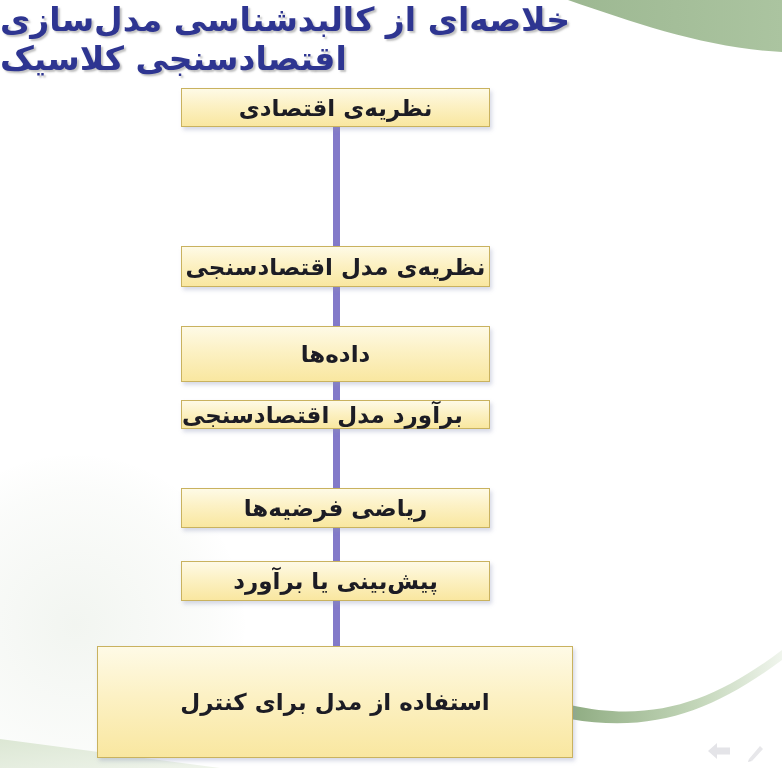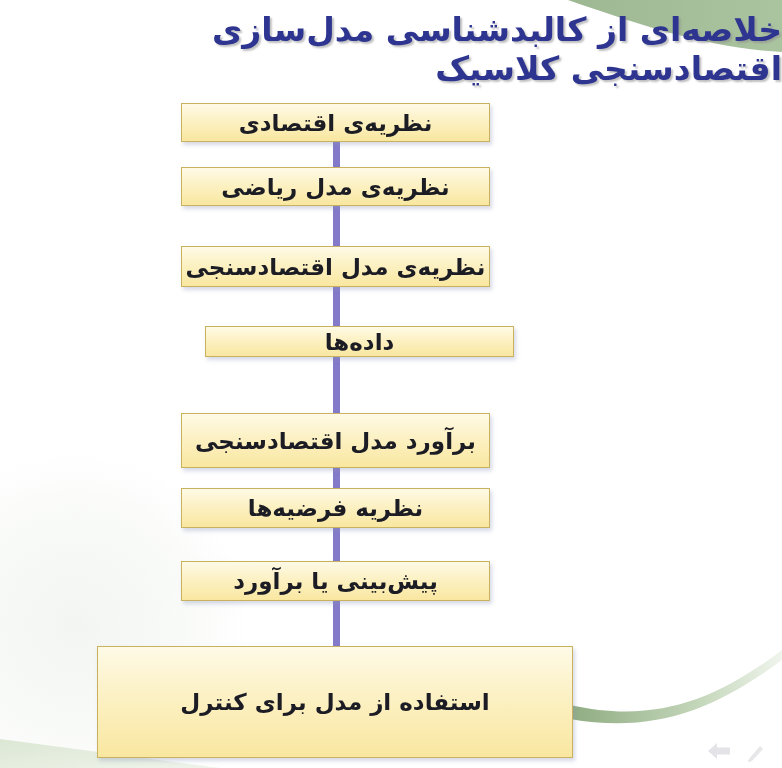--- a/index.html
+++ b/index.html
@@ -18,45 +18,45 @@
     position:relative;width:782px;height:768px;background:#ffffff;
     overflow:hidden;direction:rtl;
   }
   .corner-svg{position:absolute;top:0;left:0;z-index:0;}
   .faint-circle{
     position:absolute;left:-95px;top:455px;width:340px;height:340px;border-radius:50%;
     background:radial-gradient(circle, rgba(226,233,223,0.45) 0%, rgba(226,233,223,0.15) 55%, rgba(226,233,223,0) 72%);
     z-index:0;
   }
   .slide-title{
-    position:absolute;top:10px;left:0;right:0;z-index:3;
-    text-align:right;
+    position:absolute;top:0;left:0;right:0;z-index:3;
+    text-align:left;
     font-size:33px;font-weight:bold;color:var(--title-text);
     text-shadow:2px 2px 2px rgba(140,140,140,0.55);
     letter-spacing:0;
   }
   .connector{
     position:absolute;left:333px;top:110px;width:7px;height:546px;
     background:var(--connector);z-index:1;
   }
   .flow-box{
     position:absolute;left:181px;width:309px;height:39px;z-index:2;
     box-sizing:border-box;
     border:1px solid var(--box-border);
     background:linear-gradient(to bottom, var(--box-fill-top) 0%, #FCF1C4 45%, var(--box-fill-bottom) 100%);
     box-shadow:2px 3px 4px rgba(140,148,185,0.35);
     display:flex;align-items:center;justify-content:center;
     color:var(--box-text);font-size:23px;font-weight:bold;
     text-align:center;
   }
-  .b1{top:88px;margin-top:15px;}
+  .b1{top:88px;}
   .b2{top:167px;}
   .b3{top:246px;height:41px;}
-  .b4{top:326px;height:31px;margin-left:24px;}
-  .b5{top:413px;height:55px;}
+  .b4{top:326px;height:56px;}
+  .b5{top:400px;height:29px;justify-content:flex-end;}
   .b6{top:488px;height:40px;}
   .b7{top:561px;height:40px;}
   .b8{
     top:646px;left:97px;width:476px;height:112px;
     flex-direction:column;justify-content:center;line-height:1.6;
   }
   .swoosh-svg{position:absolute;left:560px;top:640px;z-index:1;}
   .wedge-svg{position:absolute;left:0;top:735px;z-index:1;}
   .nav-controls{
     position:absolute;right:16px;bottom:6px;z-index:4;
@@ -81,34 +81,31 @@
 
   <div class="faint-circle"></div>
 
   <div class="slide-title">خلاصه‌ای از کالبدشناسی مدل‌سازی اقتصادسنجی کلاسیک</div>
 
   <div class="connector"></div>
 
   <div class="flow-box b1">
     <span>نظریه‌ی اقتصادی</span>
   </div>
-  <div class="flow-box b2">
-    <span>نظریه‌ی مدل ریاضی</span>
-  </div>
   <div class="flow-box b3">
     <span>نظریه‌ی مدل اقتصادسنجی</span>
   </div>
   <div class="flow-box b4">
     <span>داده‌ها</span>
   </div>
   <div class="flow-box b5">
     <span>برآورد مدل اقتصادسنجی</span>
   </div>
   <div class="flow-box b6">
-    <span>نظریه فرضیه‌ها</span>
+    <span>ریاضی فرضیه‌ها</span>
   </div>
   <div class="flow-box b7">
     <span>پیش‌بینی یا برآورد</span>
   </div>
   <div class="flow-box b8">
     <span>استفاده از مدل برای کنترل</span>
   </div>
 
   <svg class="swoosh-svg" width="222" height="128" viewBox="560 640 222 128">
     <defs>

